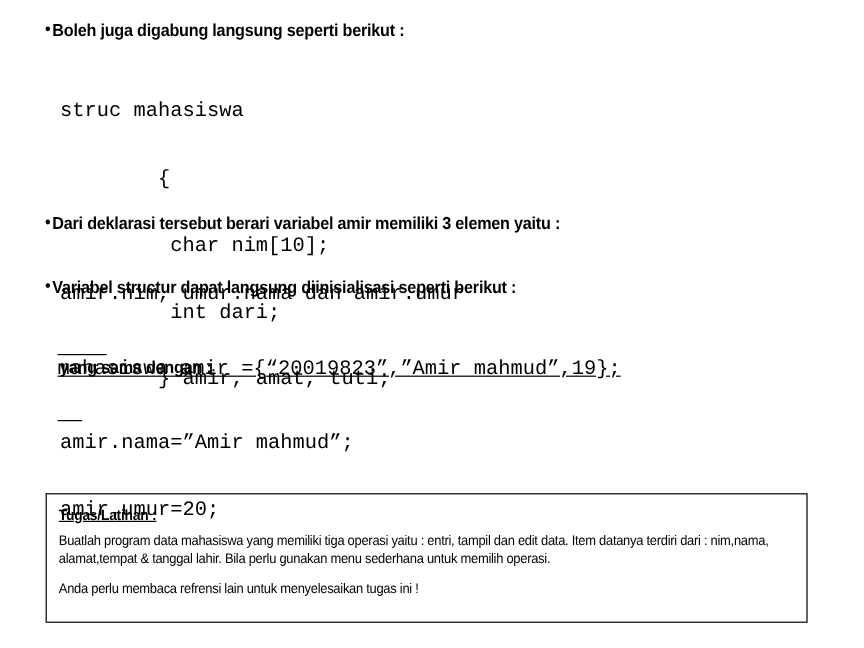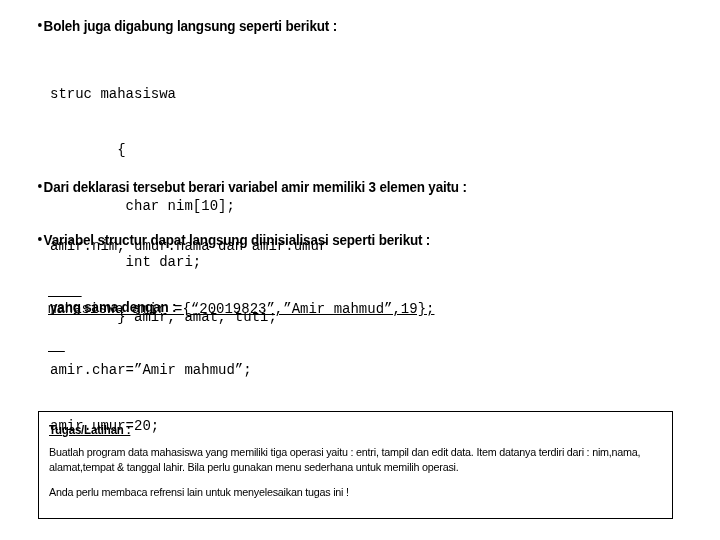--- a/index.html
+++ b/index.html
@@ -56,21 +56,21 @@
     letter-spacing: -0.2px;
     transform: scaleX(0.93);
     transform-origin: left center;
     white-space: nowrap;
   }
 
   
   .code-block {
     position: absolute;
     font-family: "Liberation Mono", "DejaVu Sans Mono", monospace;
-    font-size: 14px;
+    font-size: 17px;
     line-height: 18.6px;
     white-space: pre;
     color: #000;
   }
   .code-line {
     white-space: pre;
   }
 
   
   .task-box {
@@ -141,21 +141,21 @@
     <span>Variabel structur dapat langsung diinisialisasi seperti berikut :</span>
   </div>
 
   <div class="code-block" style="left:48px; top:263px;text-decoration:underline;">
     <div class="code-line">mahasiswa amir ={“20019823”,”Amir mahmud”,19};</div>
   </div>
 
   <div class="subhead" style="left:50px; top:299px;">yang sama dengan :</div>
 
   <div class="code-block" style="left:50px; top:324px;">
-    <div class="code-line">amir.char=”Amir mahmud”;</div>
+    <div class="code-line">amir.nama=”Amir mahmud”;</div>
     <div class="code-line">amir.umur=20;</div>
   </div>
 
   <div class="task-box">
     <div class="task-title">Tugas/Latihan :</div>
     <p class="task-para">Buatlah program data mahasiswa yang memiliki tiga operasi yaitu : entri, tampil dan edit data. Item datanya terdiri dari  : nim,nama, alamat,tempat &amp; tanggal lahir. Bila perlu gunakan menu sederhana untuk memilih operasi.</p>
     <p class="task-para">Anda perlu membaca refrensi lain untuk menyelesaikan tugas ini !</p>
   </div>
 
 </div>

